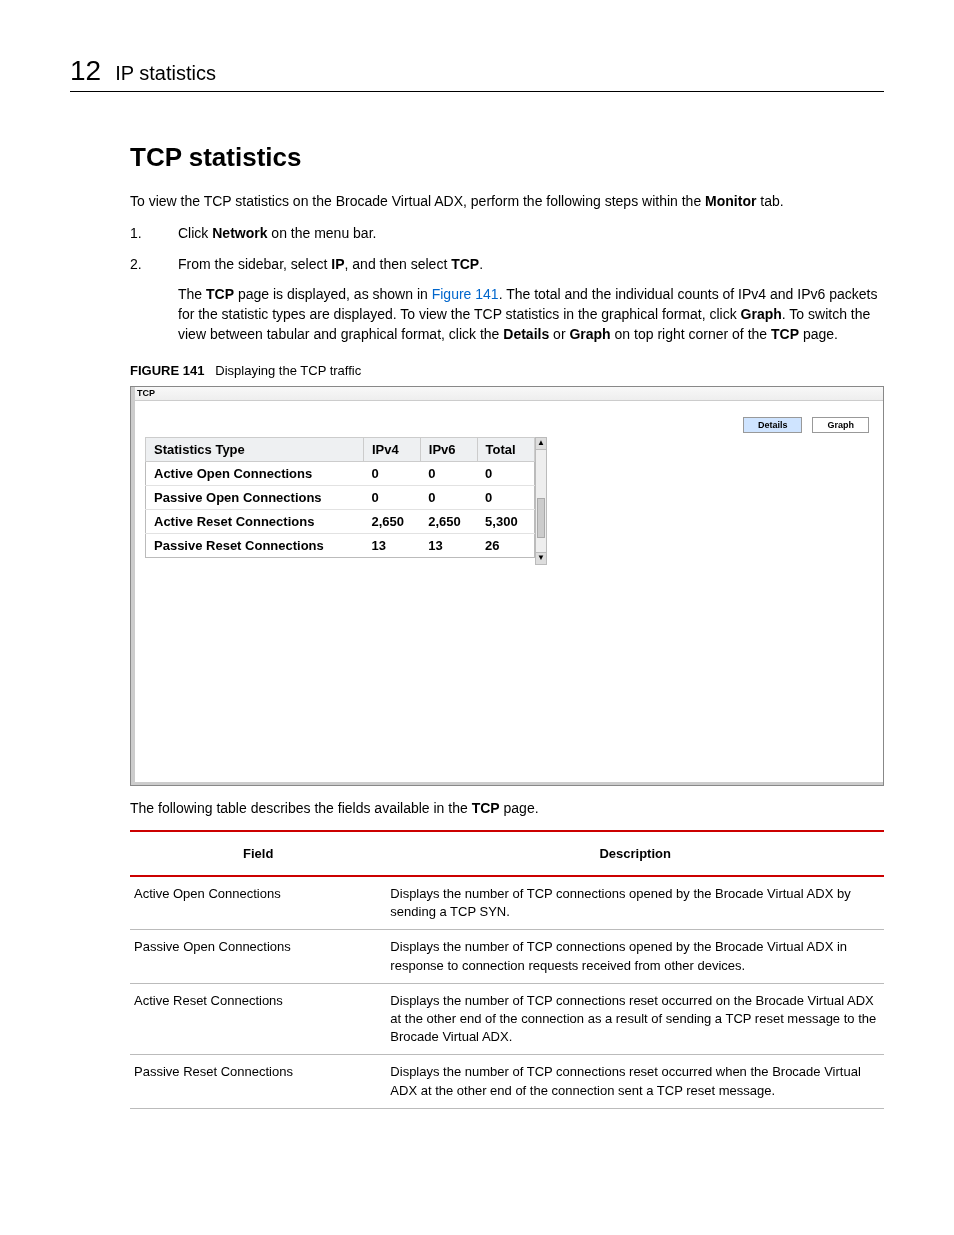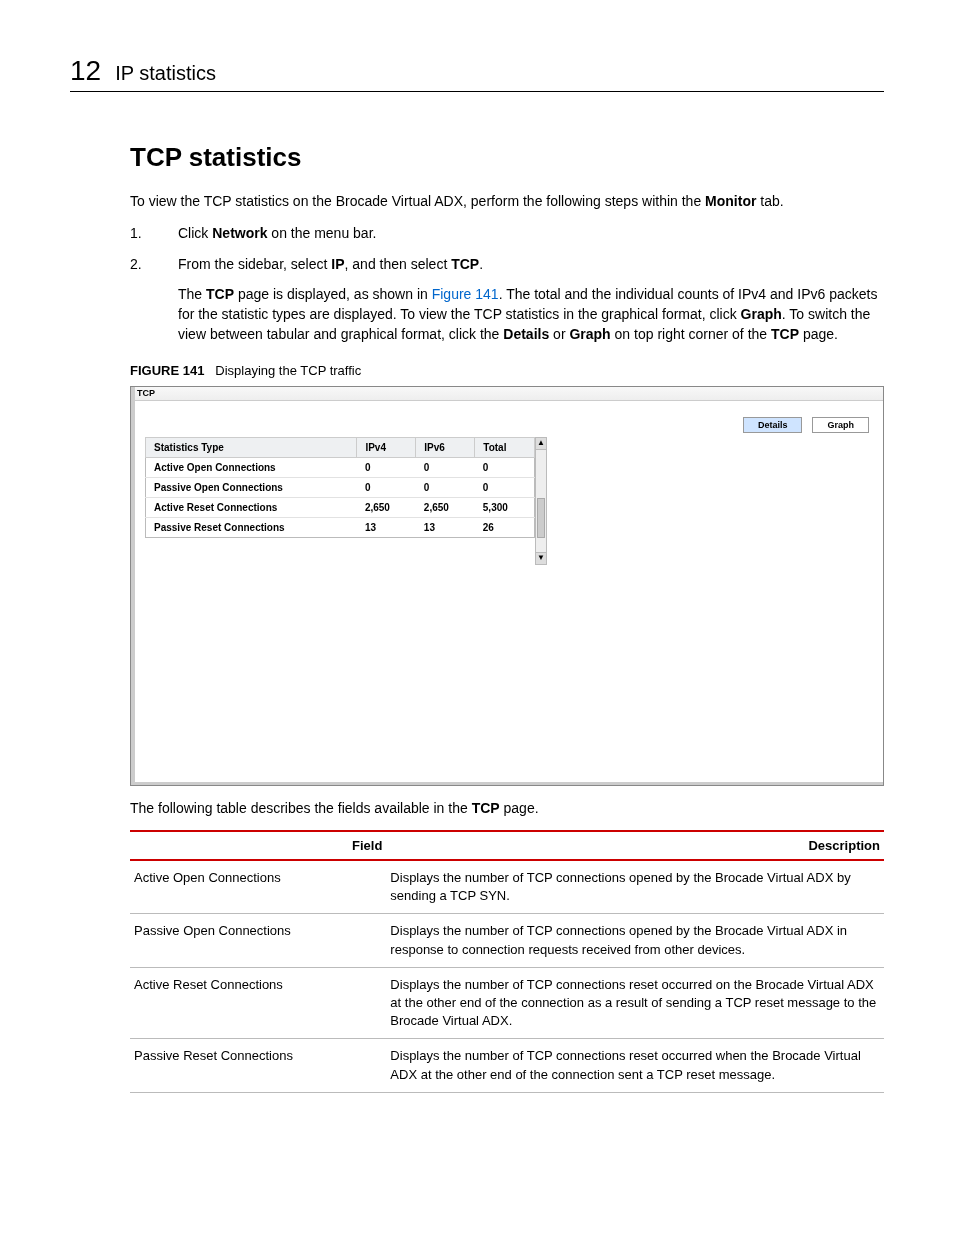--- a/index.html
+++ b/index.html
@@ -94,21 +94,21 @@
     font-weight: bold;
   }
   .fig-tab.active { background: #cfe4ff; }
   .fig-table {
     position: absolute;
     top: 50px;
     left: 14px;
     width: 390px;
     border: 1px solid #bbb;
     border-collapse: collapse;
-    font-size: 10px;
+    font-size: 13px;
   }
   .fig-table th {
     background: #eef0f2;
     font-weight: bold;
     text-align: left;
     padding: 4px 8px;
     border: 1px solid #ccc;
   }
   .fig-table td {
     padding: 4px 8px;
@@ -142,23 +142,23 @@
     margin-bottom: 4px;
   }
   .tbl-caption .lbl { font-weight: bold; }
   .desc-table {
     width: 100%;
     border-collapse: collapse;
     font-size: 13px;
   }
   .desc-table thead tr { border-top: 2px solid #cc0000; border-bottom: 2px solid #cc0000; }
   .desc-table th {
-    text-align: right;
-    font-weight: bold;
-    padding: 6px 4px;
+    text-align: center;
+    font-weight: bold;
+    padding: 14px 4px;
   }
   .desc-table th:first-child { width: 34%; }
   .desc-table td {
     padding: 8px 4px;
     vertical-align: top;
     border-bottom: 1px solid #bbb;
     line-height: 1.4;
   }
 </style>
 </head>

